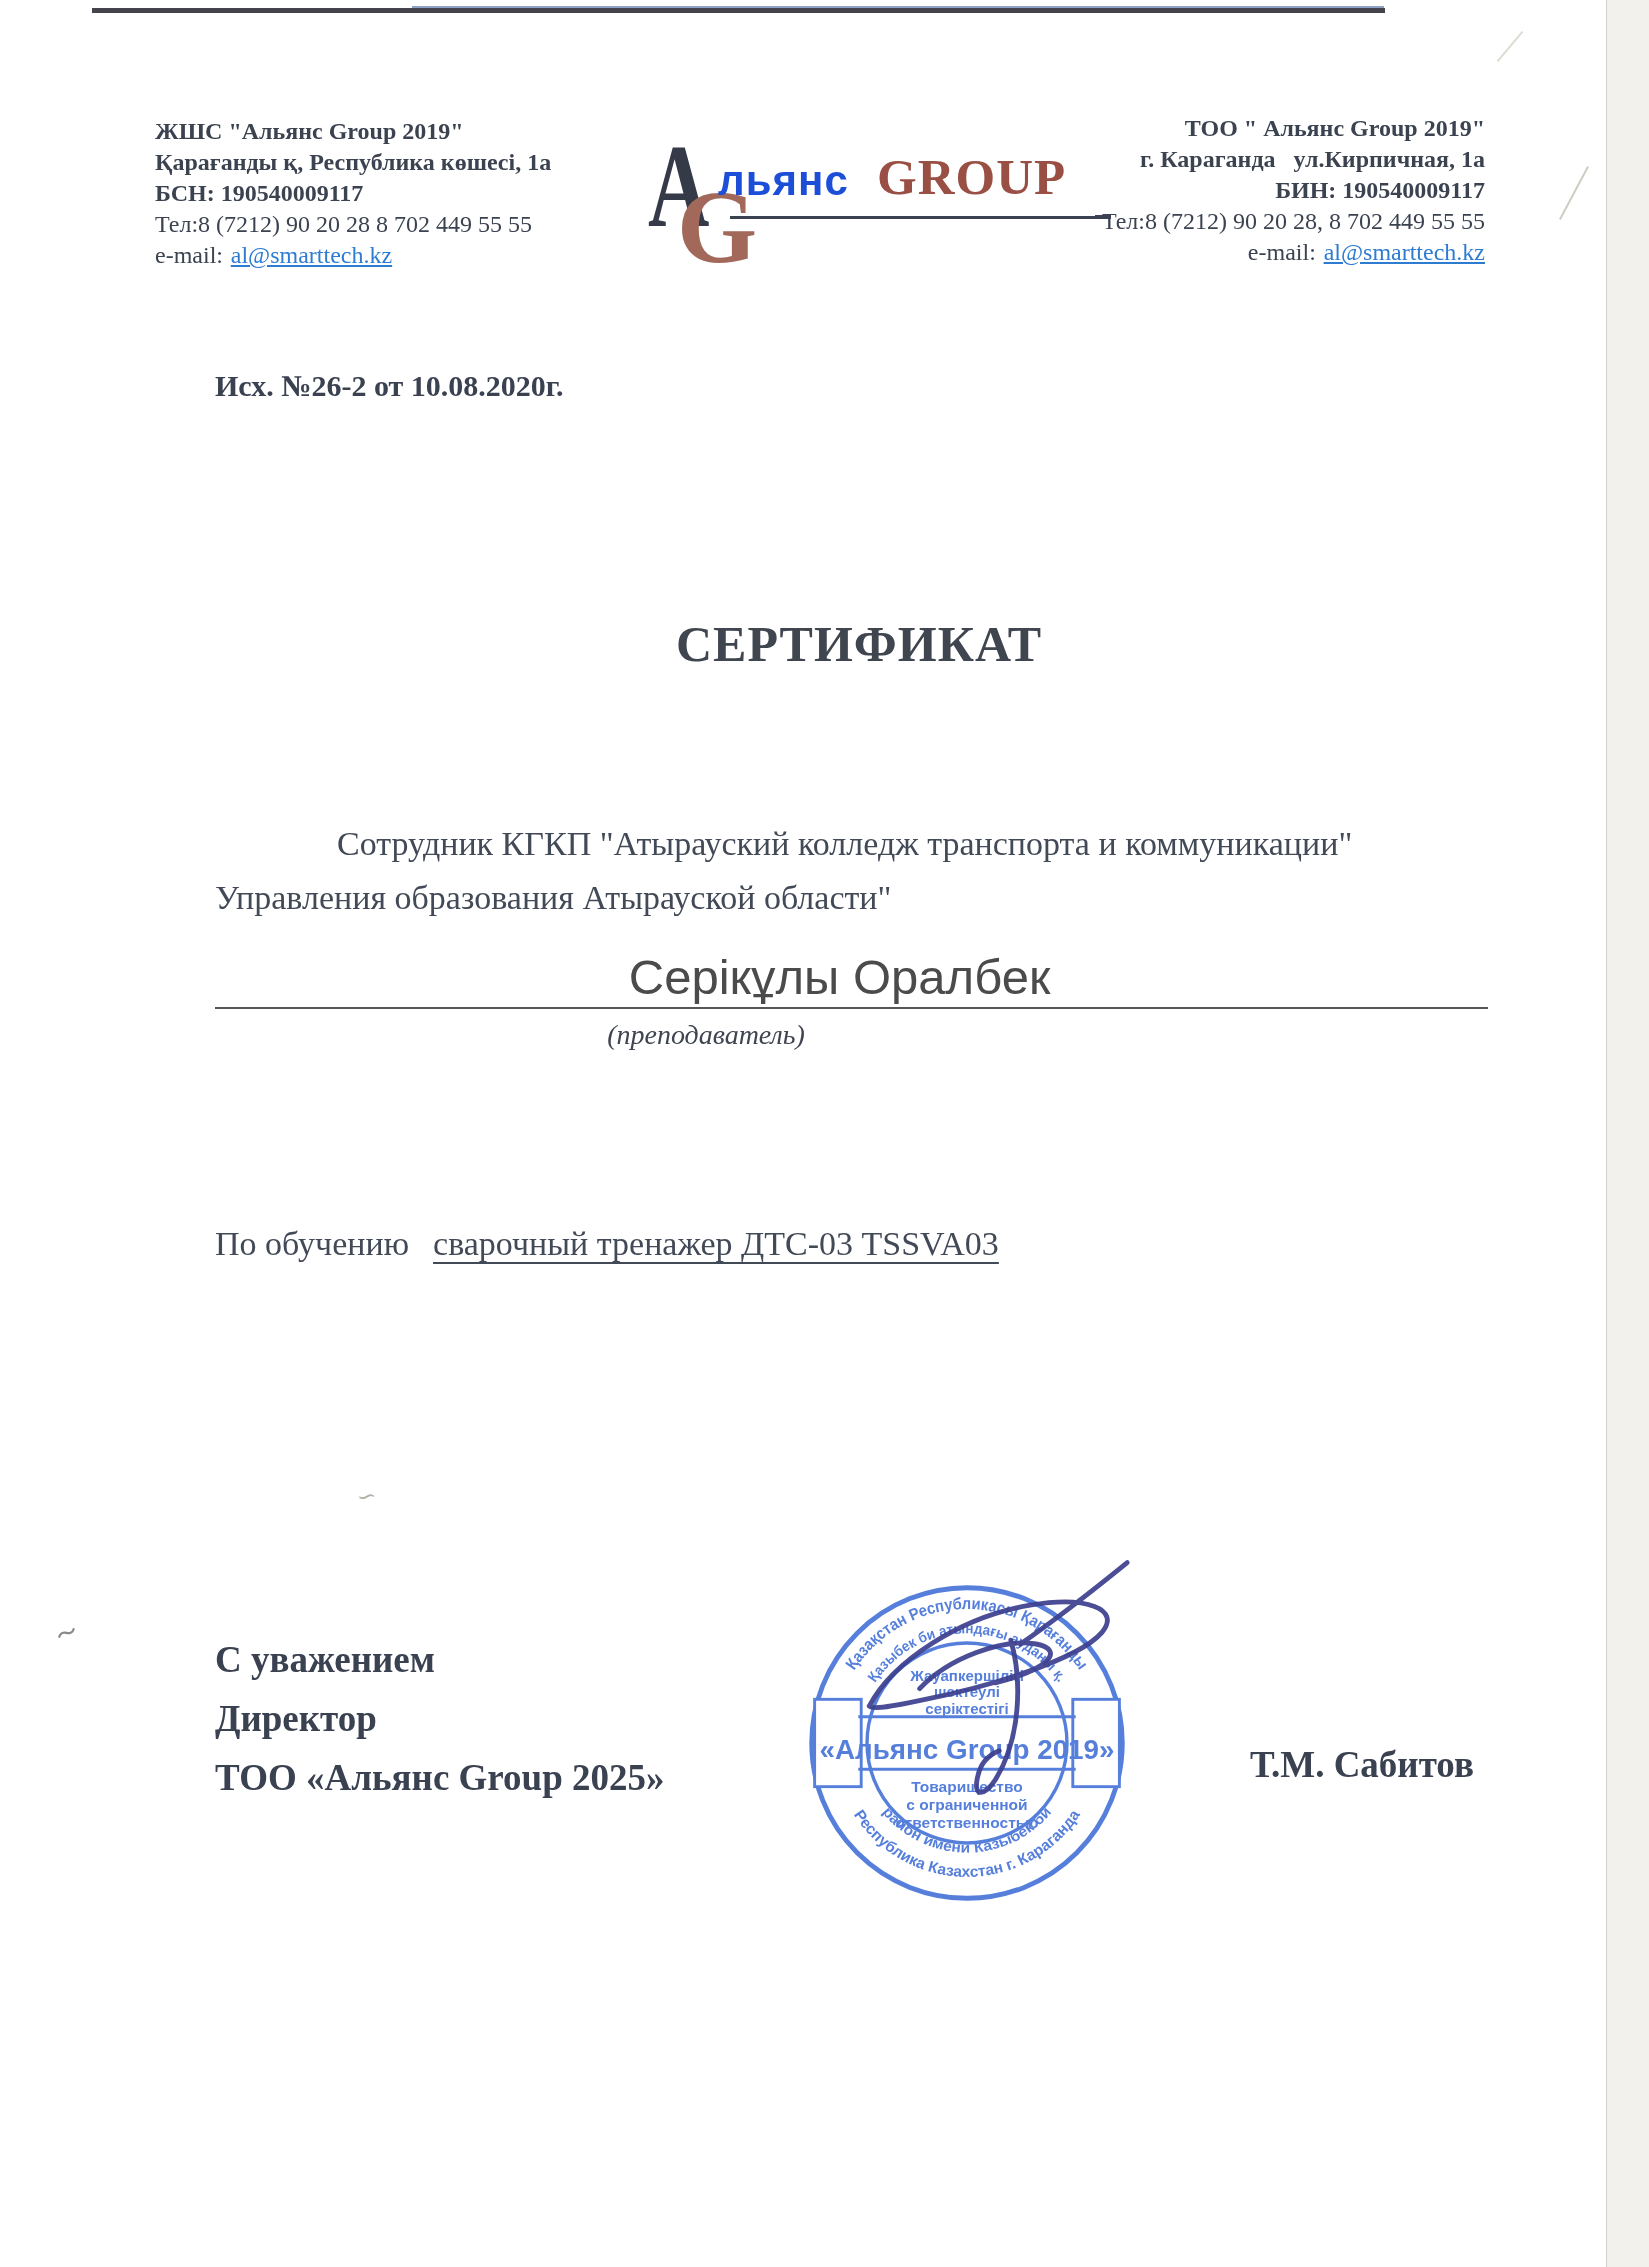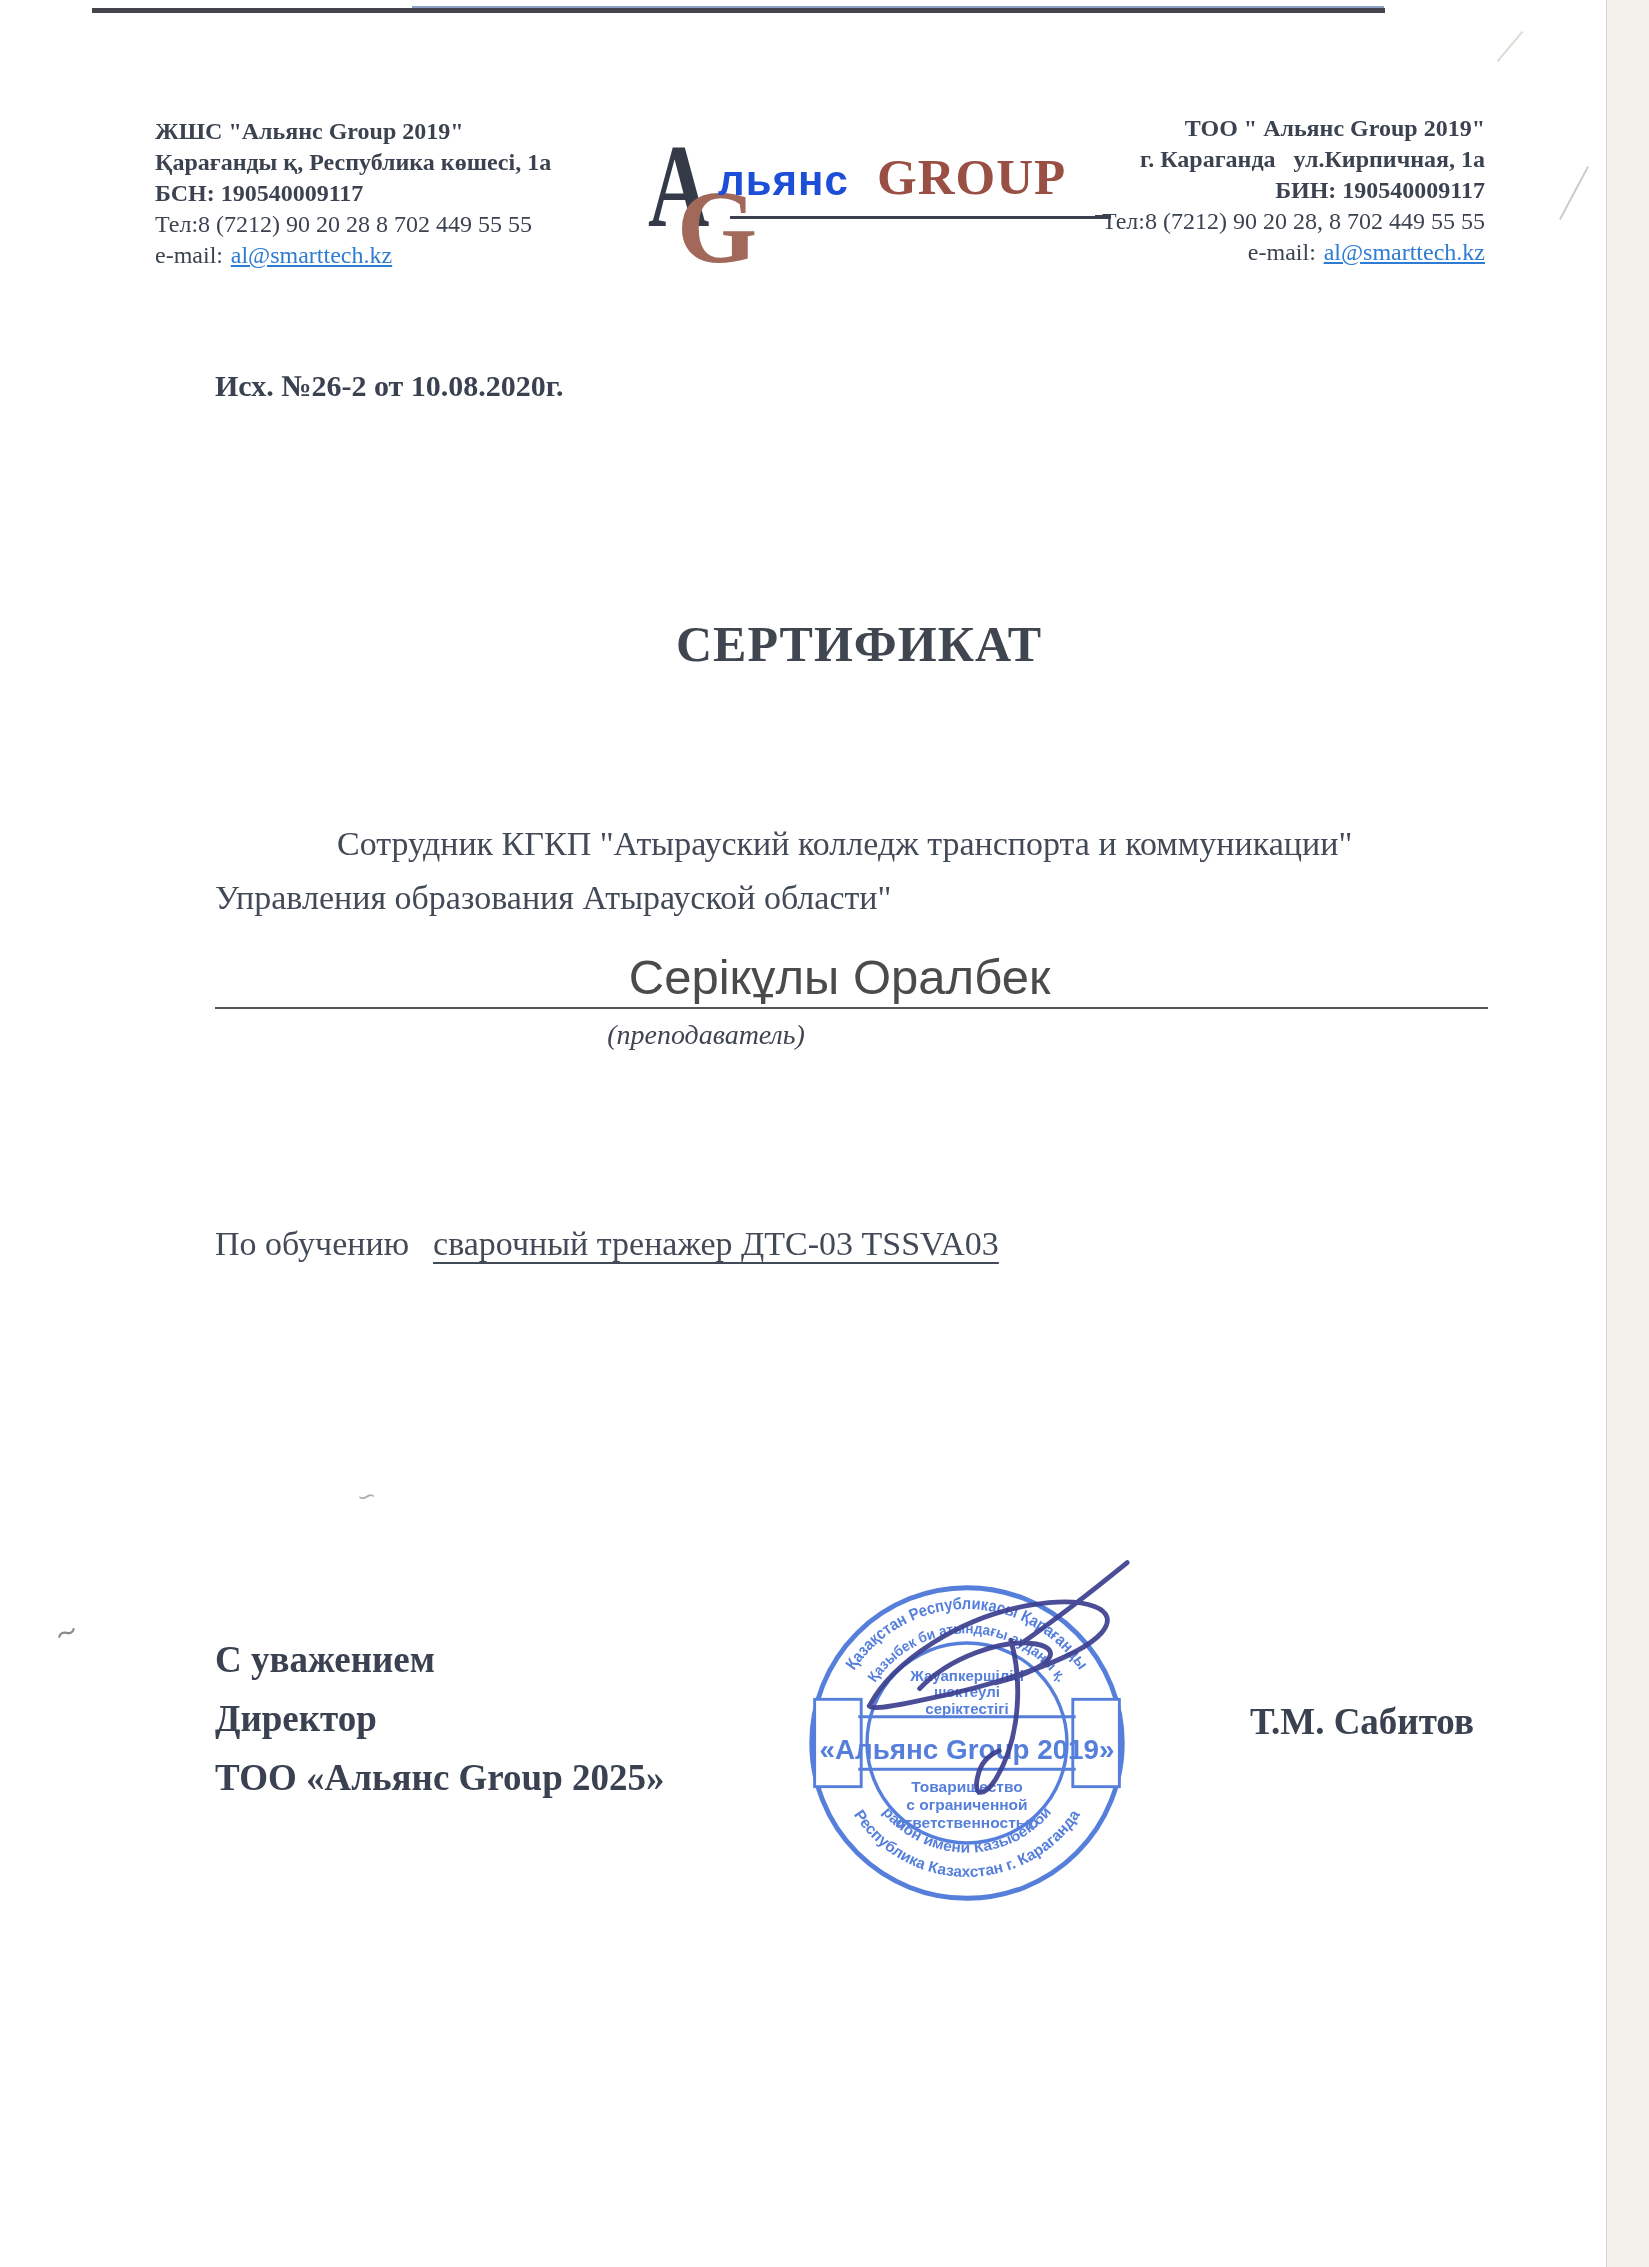--- a/index.html
+++ b/index.html
@@ -40,21 +40,21 @@
   .name{position:absolute;left:14.6px;top:949px;width:1650px;text-align:center;font-family:"Liberation Sans",sans-serif;font-size:49px;color:#4b4b4b;}
   .name-rule{position:absolute;left:215px;top:1007px;width:1273px;height:1.9px;background:#55555a;}
   .role{position:absolute;left:0;top:1019px;width:1412px;text-align:center;font-style:italic;font-size:28px;color:#3f4450;}
   .training-line{position:absolute;left:215px;top:1141px;font-size:34px;color:#434a57;}
   .course-line{position:absolute;left:215px;top:1225px;font-size:34px;color:#434a57;}
   .course-line .prefix{margin-right:24px;text-align:right;}
   .course-line .u{text-decoration:underline;text-underline-offset:6.8px;text-decoration-thickness:1.9px;}
 
   
   .sig-block{position:absolute;left:215px;top:1630px;font-weight:bold;font-size:37px;line-height:59px;color:#3a4150;}
-  .signer{position:absolute;left:1250px;top:1700px;font-weight:bold;font-size:37px;color:#3a4150;}
+  .signer{position:absolute;left:1250px;top:1743px;font-weight:bold;font-size:37px;color:#3a4150;}
 
   
   .stamp{position:absolute;left:802px;top:1578px;width:330px;height:330px;opacity:.9;}
   .dsign{position:absolute;left:805px;top:1516px;width:369px;height:320px;opacity:.92;}
 </style>
 </head>
 <body>
 
 <div class="page">
 

